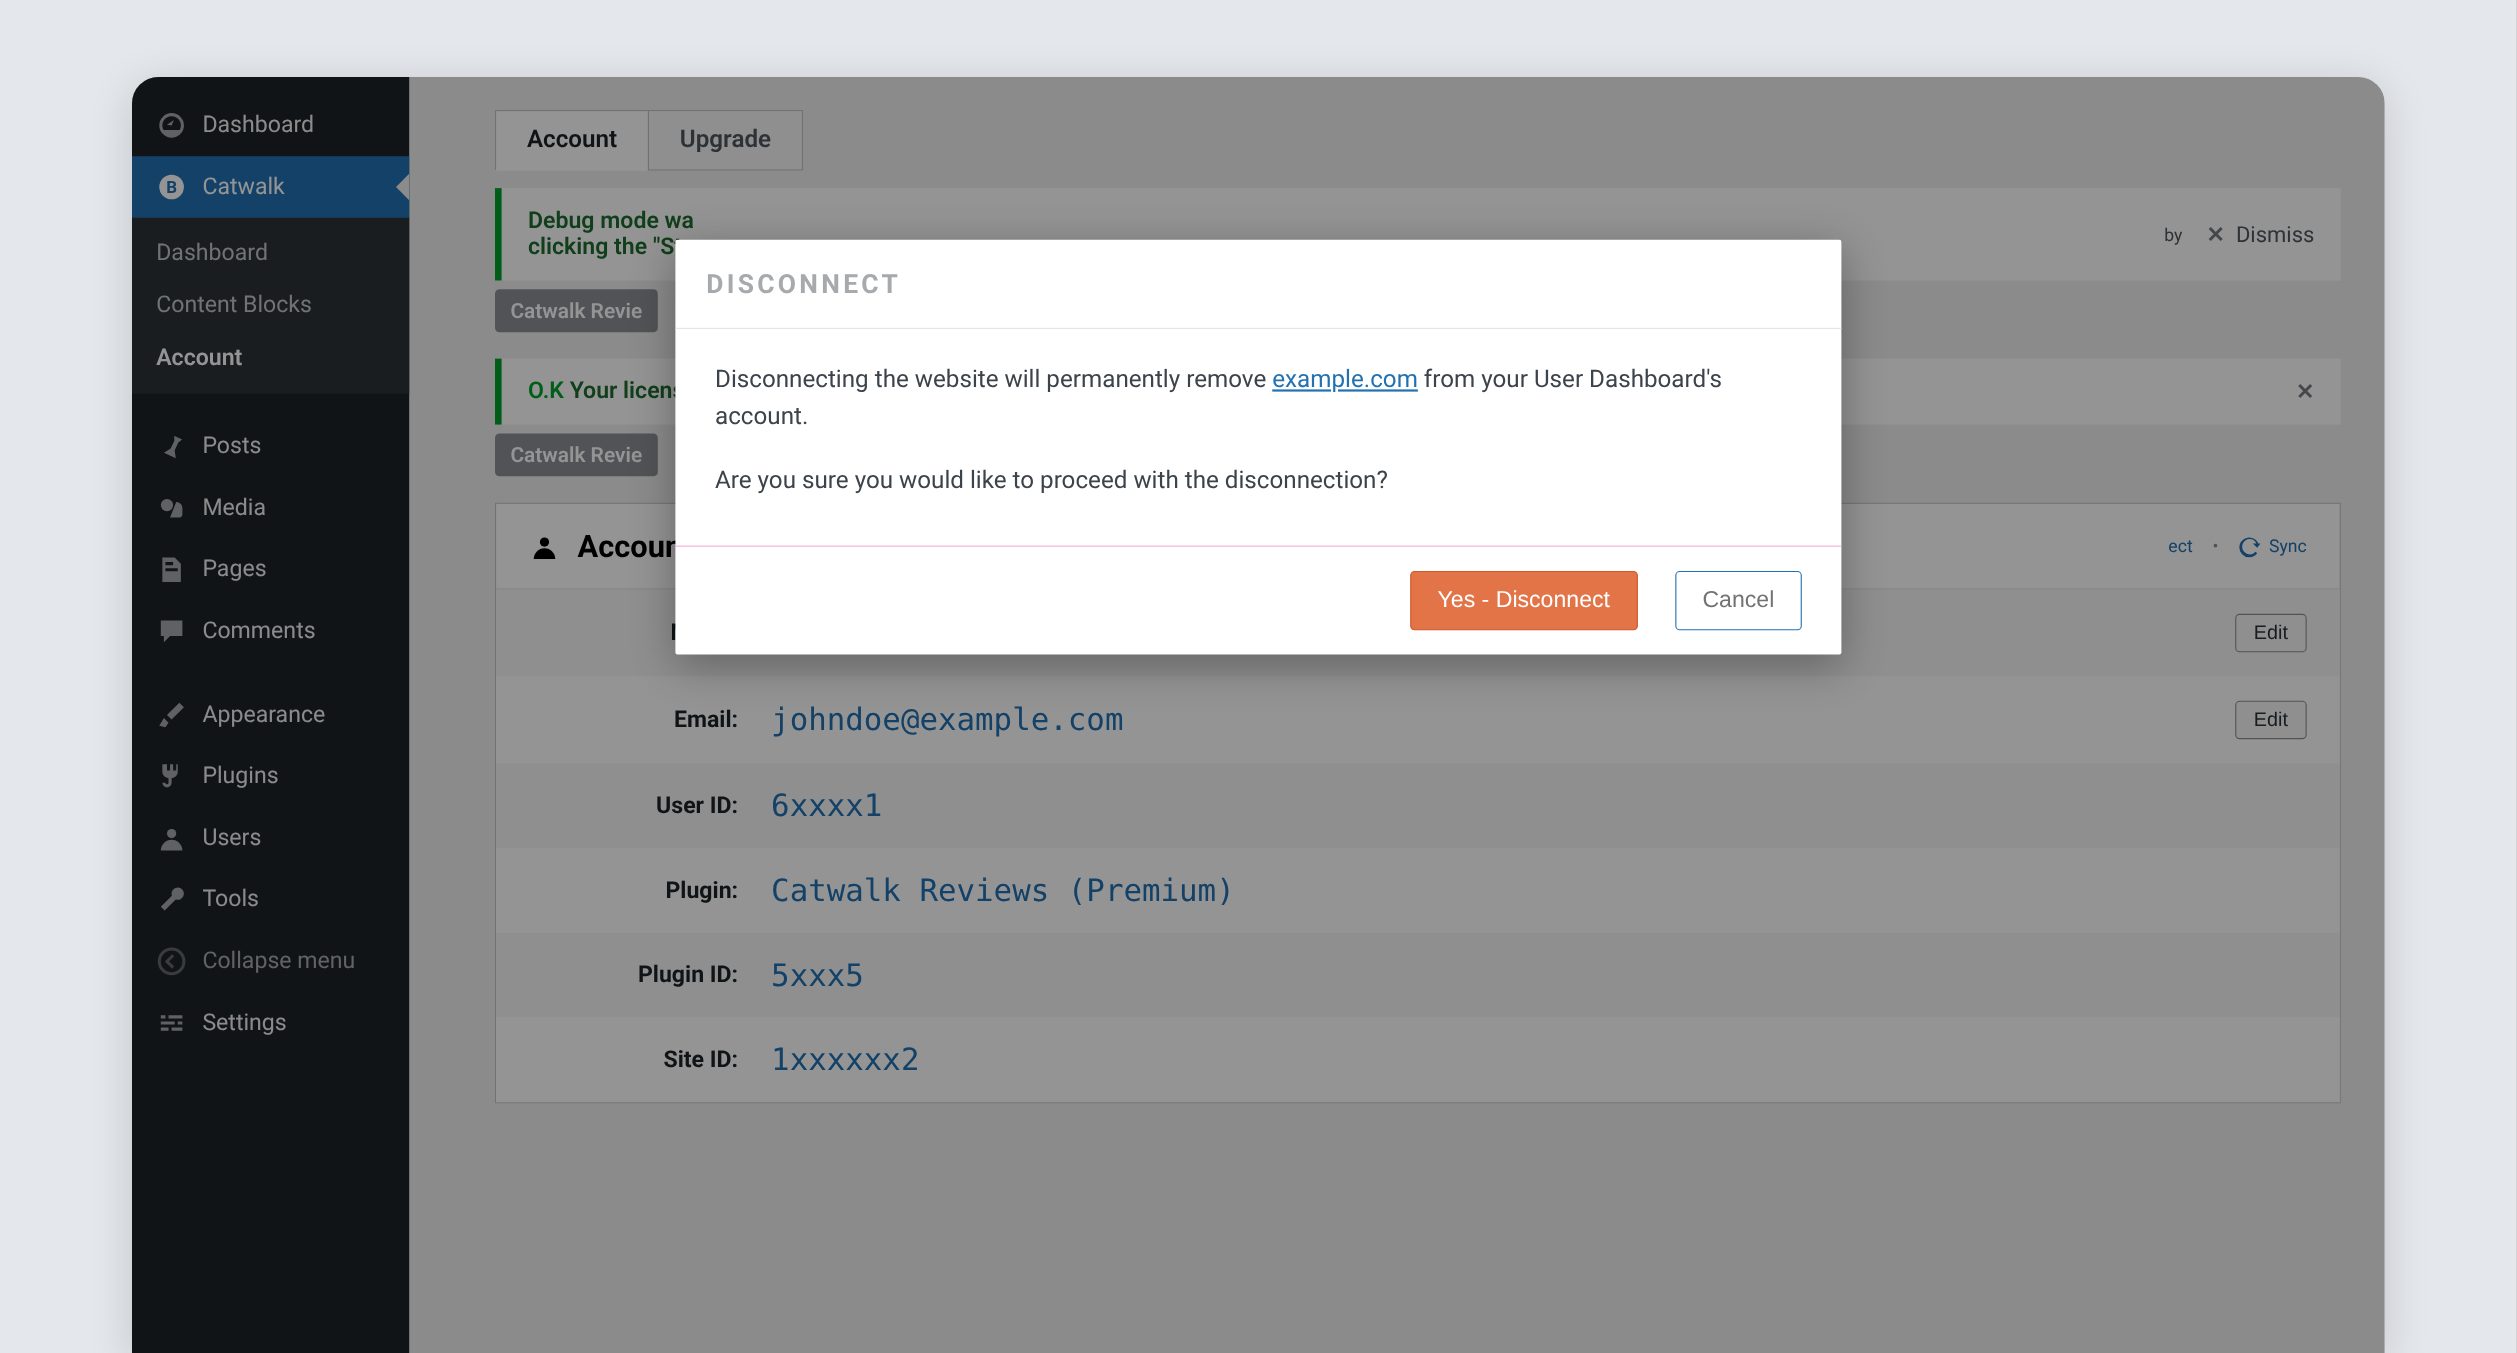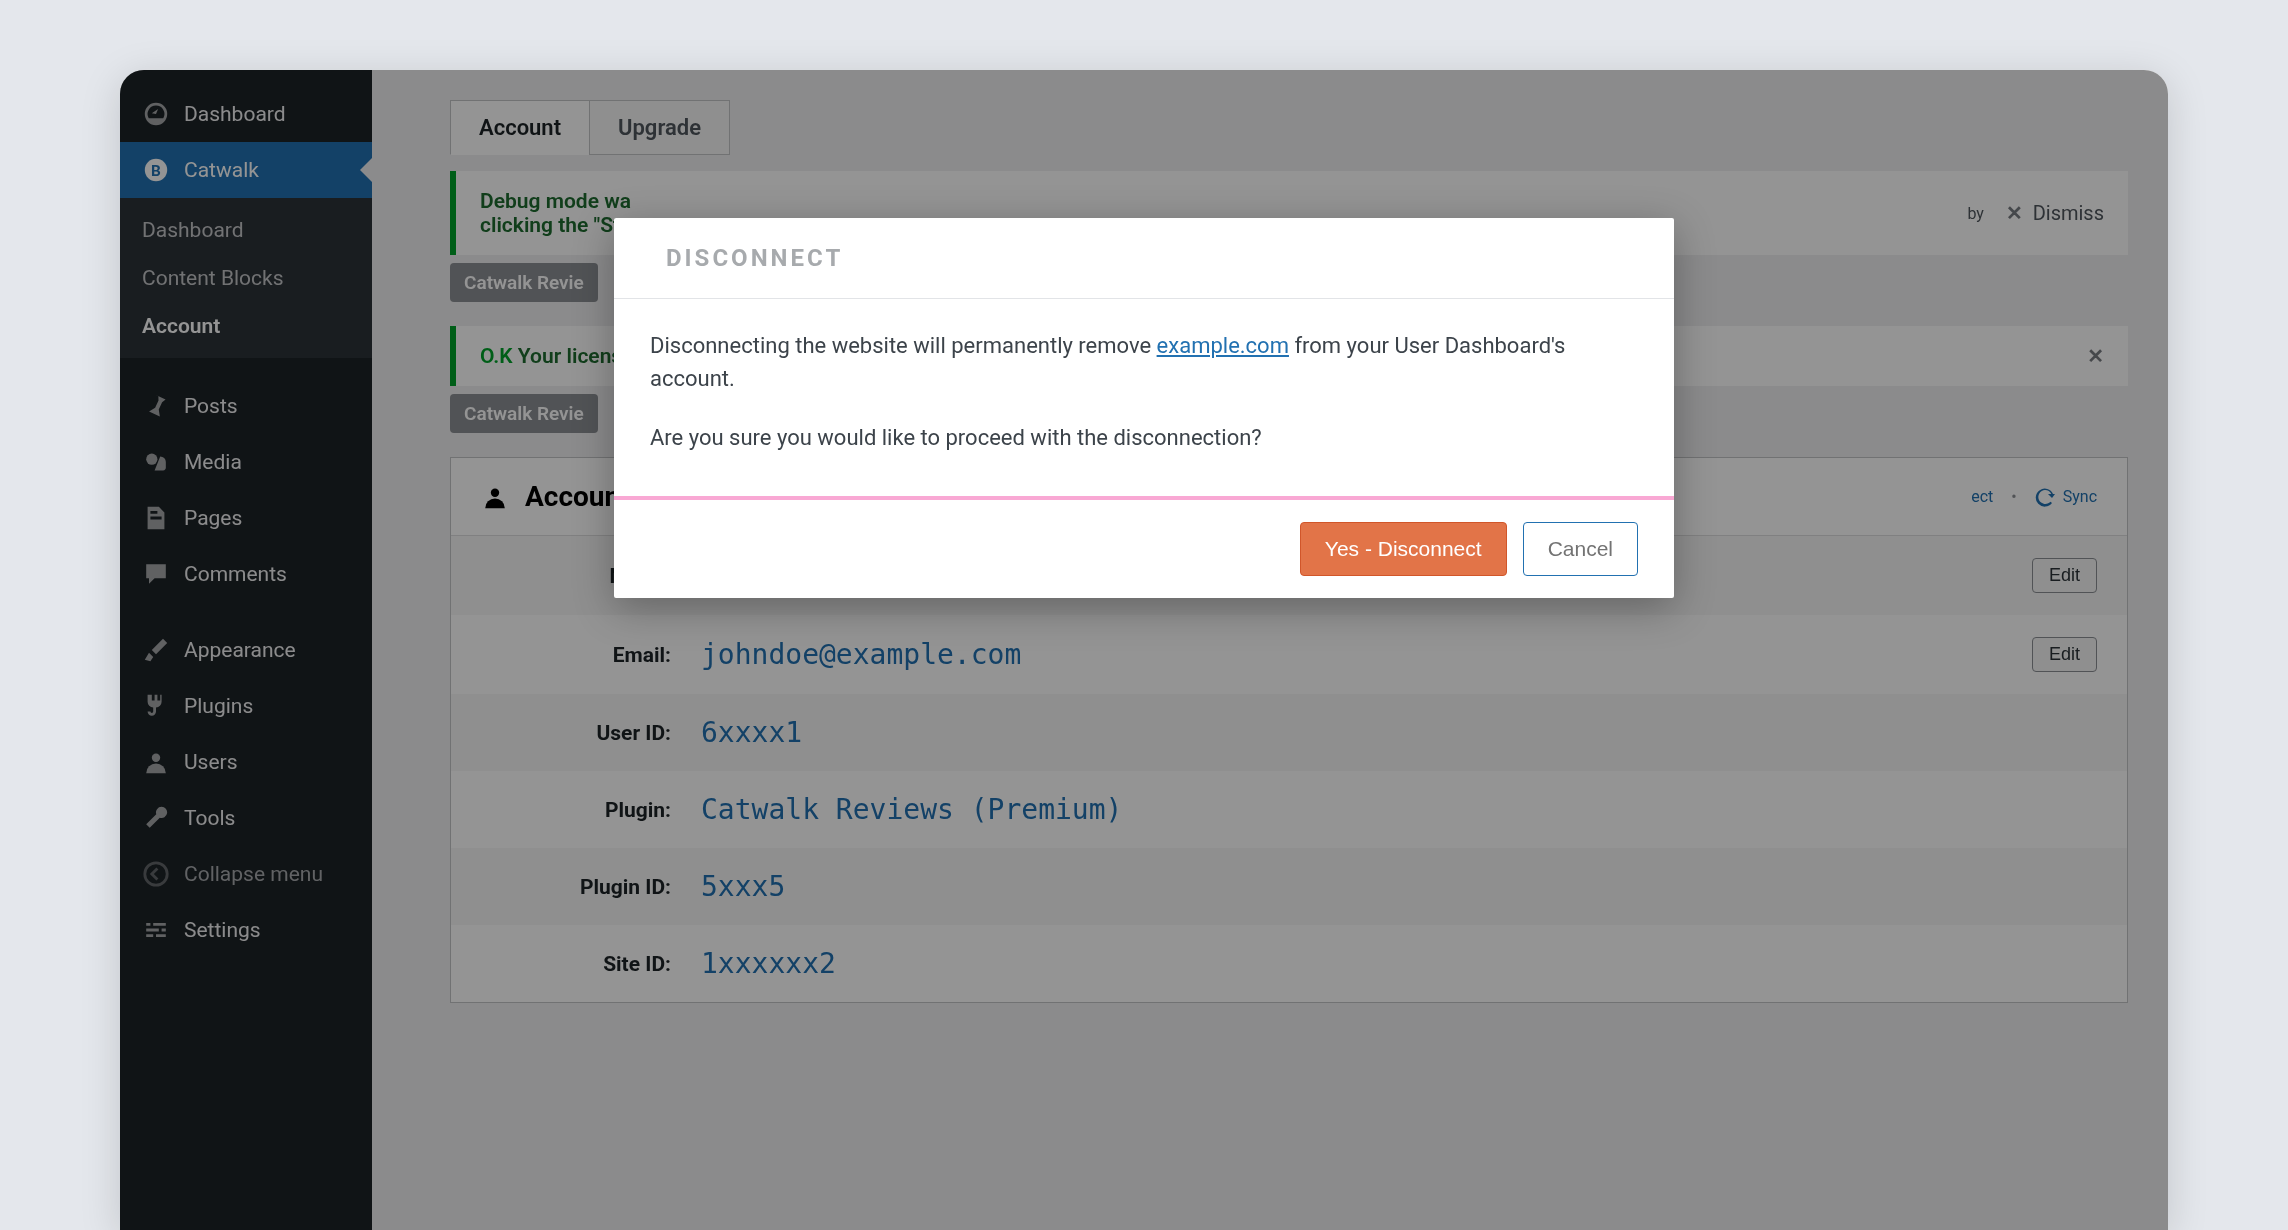--- a/index.html
+++ b/index.html
@@ -185,41 +185,41 @@
   left: 50%;
   transform: translateX(-50%);
   width: 1060px;
   background: #fff;
   border-radius: 2px;
   box-shadow: 0 10px 40px rgba(0,0,0,0.3);
   font-size: 22px;
   color: #3c434a;
 }
 .modal-head {
-  padding: 26px 52px;
+  padding: 26px 28px;
   border-bottom: 1px solid #e2e4e7;
   font-size: 24px;
   font-weight: 700;
   letter-spacing: 3px;
   color: #a7aaad;
   text-transform: uppercase;
 }
 .modal-body {
   padding: 30px 36px 42px;
   line-height: 1.5;
 }
 .modal-body p { margin-bottom: 26px; }
 .modal-body p:last-child { margin-bottom: 0; }
 .modal-body a { color: #2271b1; text-decoration: underline; }
 .modal-foot {
-  border-top: 4px solid #f9a8d4;
+  border-top: 1px solid #f9a8d4;
   padding: 22px 36px;
   display: flex;
   justify-content: flex-end;
-  gap: 16px;
+  gap: 34px;
 }
 .btn {
   padding: 14px 24px;
   border-radius: 4px;
   font-size: 21px;
   cursor: pointer;
 }
 .btn-primary {
   background: #e27448;
   border: 1px solid #d1562a;

